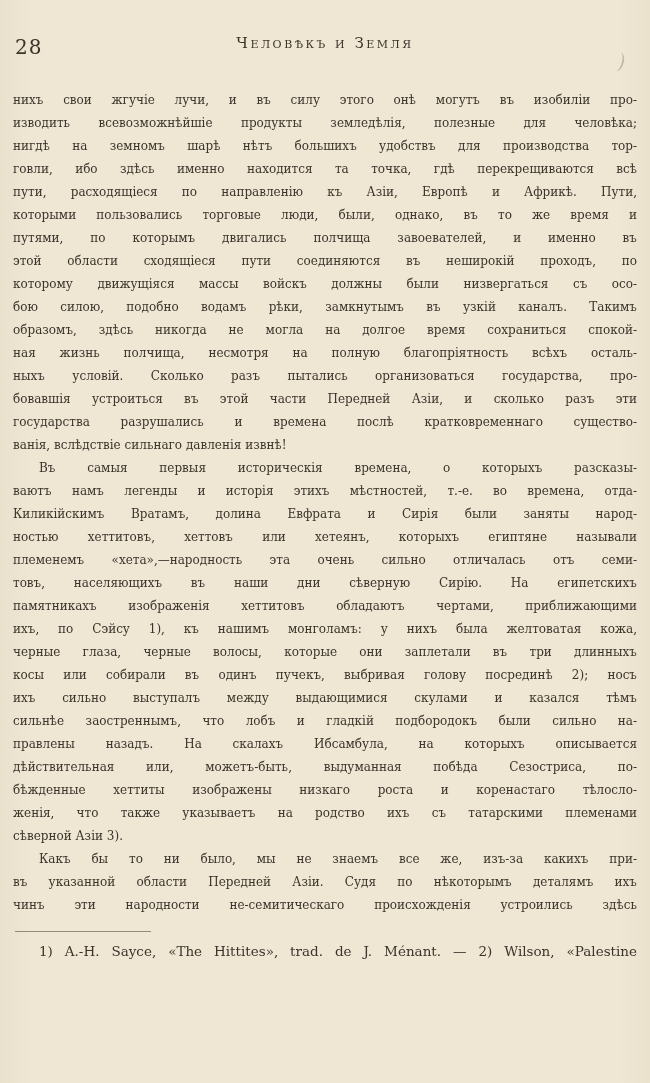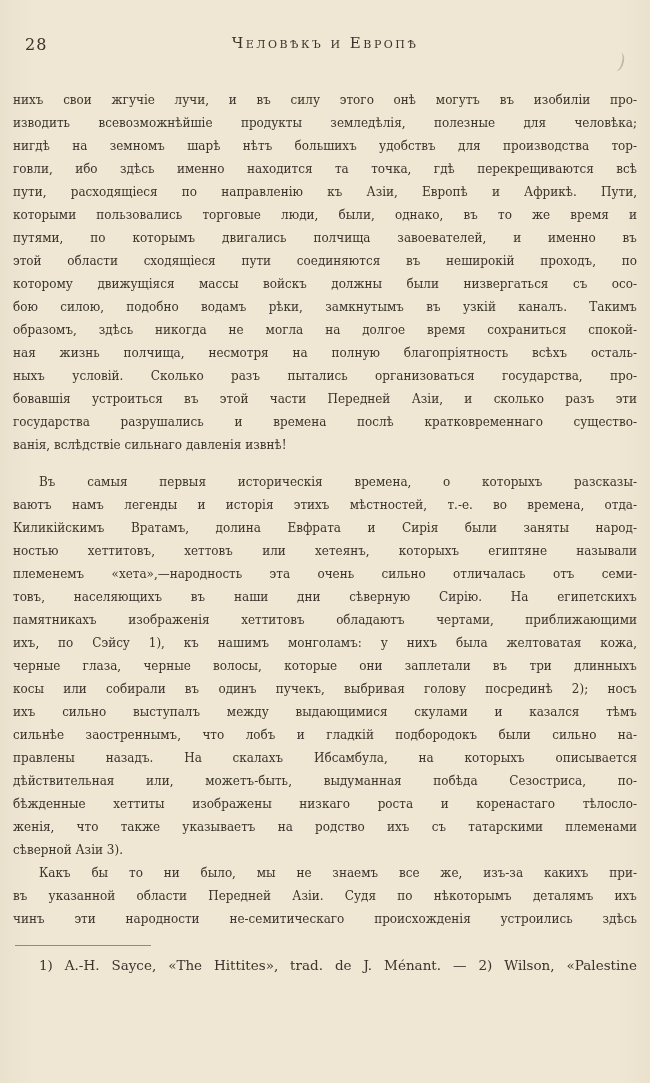--- a/index.html
+++ b/index.html
@@ -11,35 +11,35 @@
     position: relative;
     width: 650px; height: 1083px;
     box-sizing: border-box;
     padding: 34px 13px 0 13px;
     background: linear-gradient(90deg, #e9e1cc 0%, var(--paper) 5%, var(--paper) 95%, #eae2cd 100%);
     color: var(--ink);
     overflow: hidden;
   }
   .header { position: relative; height: 22px; margin-bottom: 33px; }
   .pagenum {
-    position: absolute; left: 12px; top: 1px;
-    font-size: 16px; letter-spacing: 1px;
+    position: absolute; left: 2px; top: 1px;
+    font-size: 20px; letter-spacing: 1px;
   }
   .running-title {
     display: block; text-align: center;
     font-size: 15px; font-variant: small-caps;
     letter-spacing: 2.5px;
   }
   .body-text .line {
     font-size: 12px; line-height: 23px;
     text-align: justify; text-align-last: justify;
   }
   .line.last { text-align-last: left; }
   .line.indent { padding-left: 26px; }
-  .paragraph.gap-before { margin-top: 14px; }
+  .paragraph.gap-before { }
   .fn-sep {
     width: 136px; height: 1px;
     background: rgba(72, 62, 46, 0.55);
     margin: 14px 0 9px 2px;
   }
   .footnote .line {
     font-size: 13.5px; line-height: 21px;
     text-align: justify; text-align-last: justify;
   }
   .footnote .line.indent { padding-left: 26px; }
@@ -50,21 +50,21 @@
     border-radius: 50%;
     transform: rotate(14deg);
   }
 </style>
 </head>
 <body>
 
 <div class="page" style="--paper: #efe7d4; --ink: #3b342b;">
   <header class="header">
     <span class="pagenum">28</span>
-    <span class="running-title">Человѣкъ и Европѣ</span>
+    <span class="running-title">Человѣкъ и Земля</span>
   </header>
 
   <main class="body-text">
       <div class="paragraph">
         <div class="line">нихъ свои жгучіе лучи, и въ силу этого онѣ могутъ въ изобиліи про-</div>
         <div class="line">изводить всевозможнѣйшіе продукты земледѣлія, полезные для человѣка;</div>
         <div class="line">нигдѣ на земномъ шарѣ нѣтъ большихъ удобствъ для производства тор-</div>
         <div class="line">говли, ибо здѣсь именно находится та точка, гдѣ перекрещиваются всѣ</div>
         <div class="line">пути, расходящіеся по направленію къ Азіи, Европѣ и Африкѣ. Пути,</div>
         <div class="line">которыми пользовались торговые люди, были, однако, въ то же время и</div>

